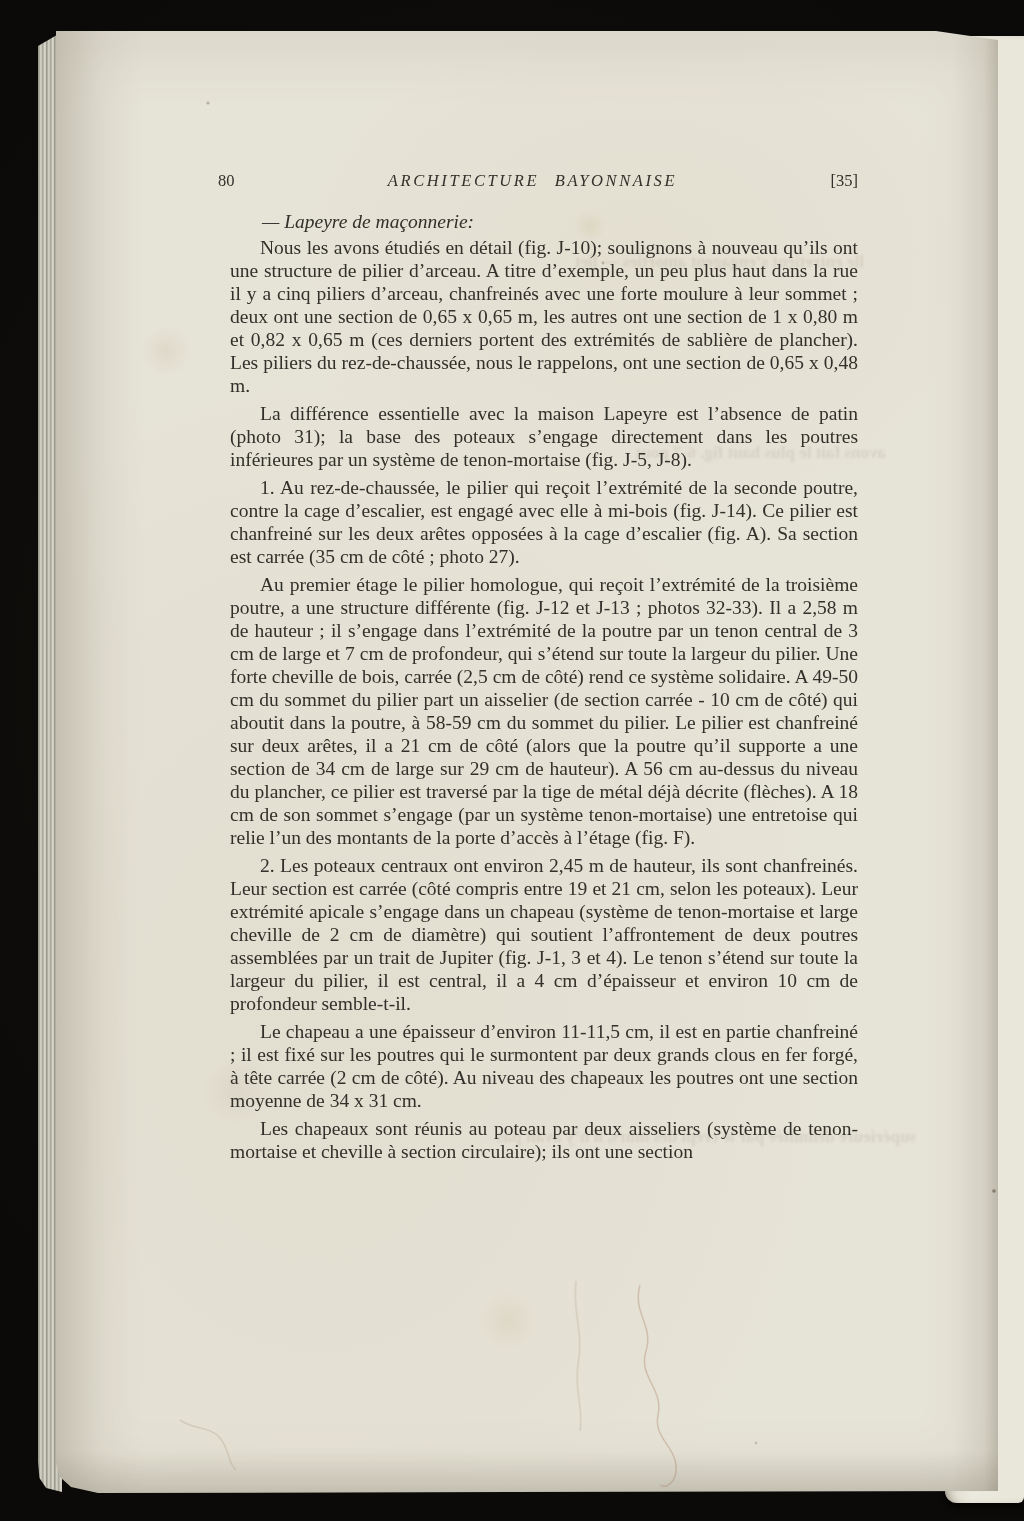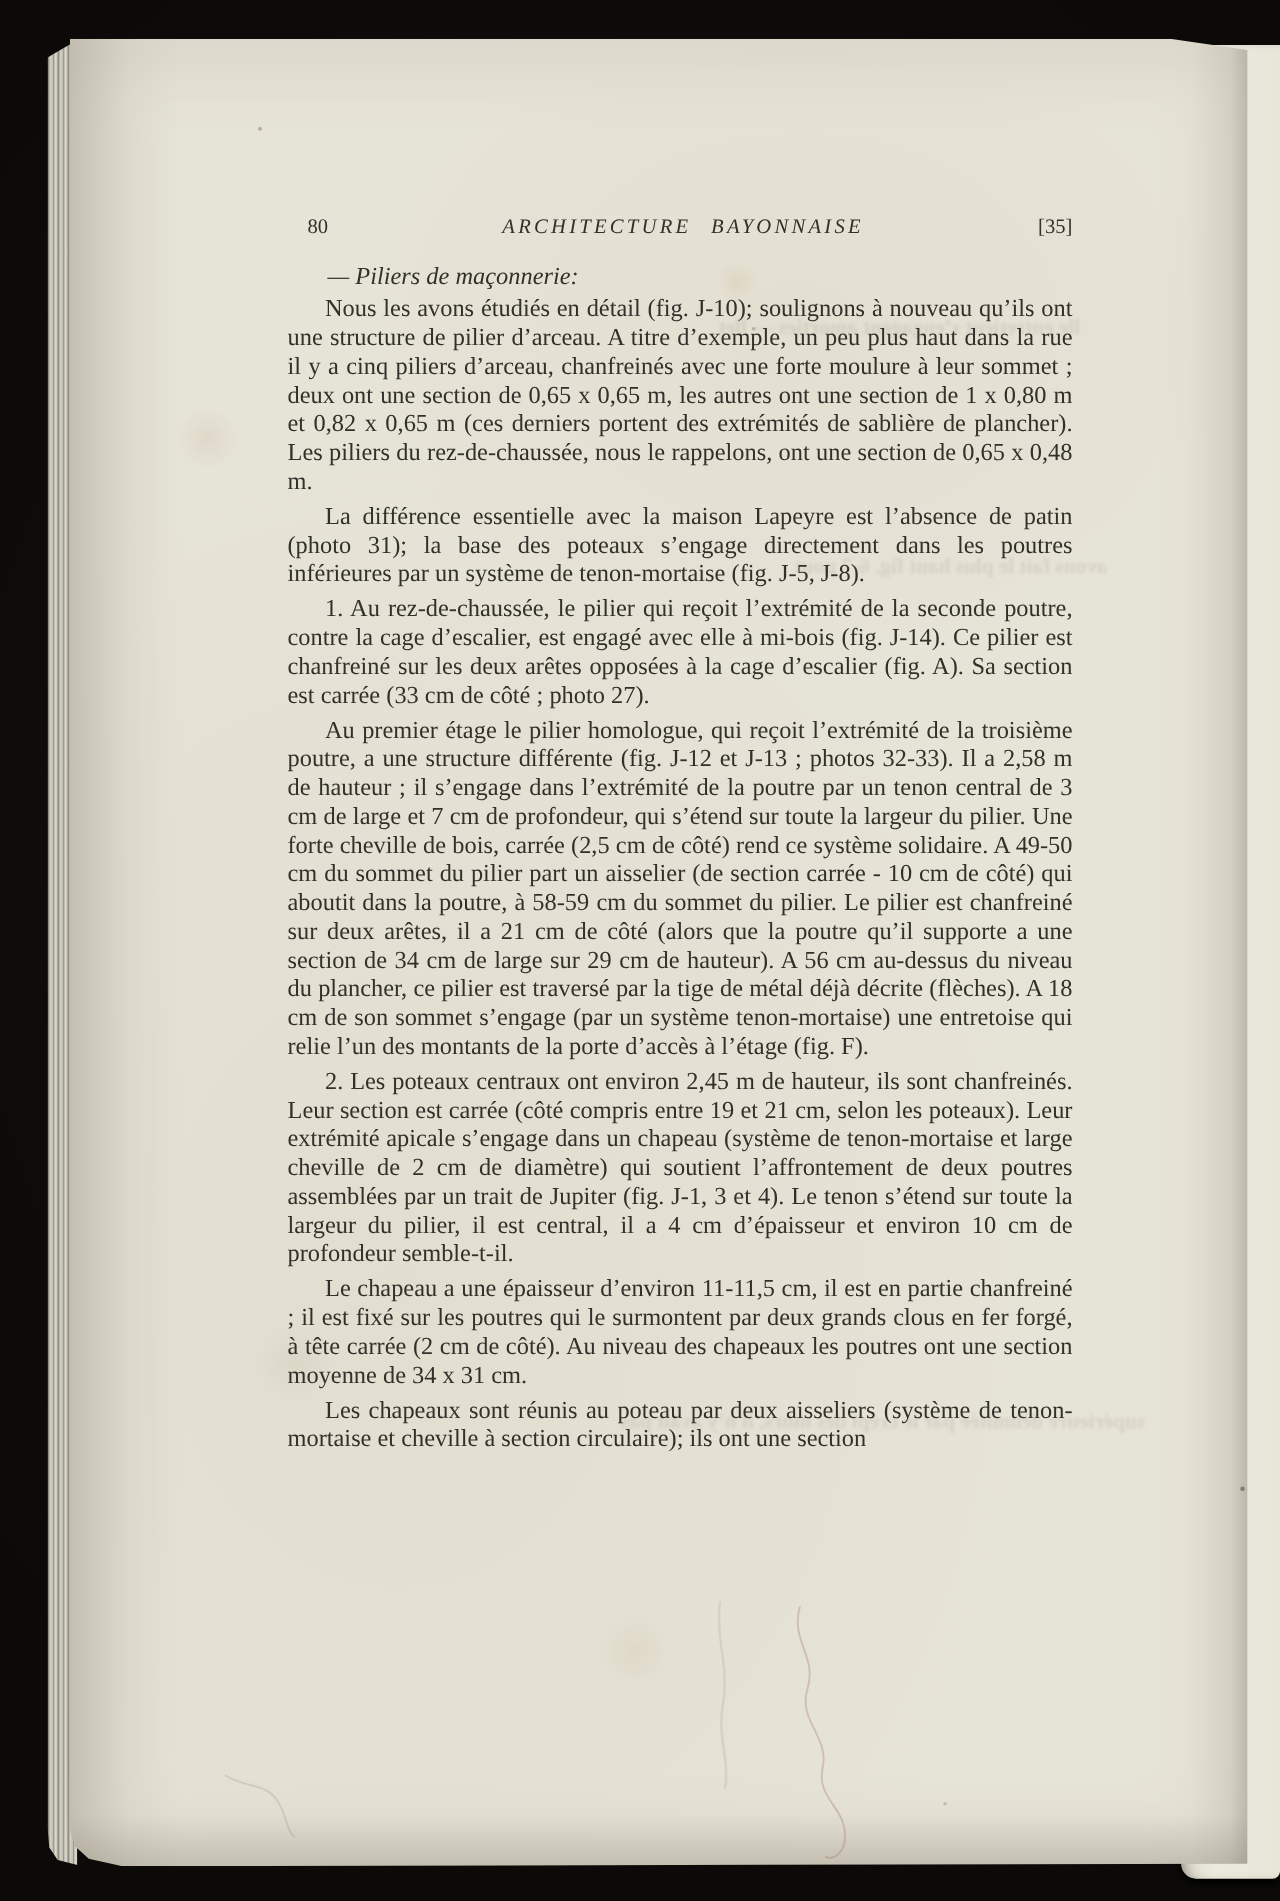--- a/index.html
+++ b/index.html
@@ -93,21 +93,20 @@
     line-height: 23px;
   }
 
   .page-header {
     display: flex;
     justify-content: space-between;
     align-items: center;
     font-size: 16.5px;
     line-height: 24px;
     margin-bottom: 17px;
-    margin-left: 28px;
   }
   .running-title { letter-spacing: 2.6px; word-spacing: 9px; font-style: italic; }
 
   .sec-hd {
     font-style: italic;
     text-indent: 44px;
     margin: 13px 0 3px 0;
   }
   .para {
     margin: 0 0 5px 12px;
@@ -143,25 +142,25 @@
     </svg>
 
     <div class="page-content">
 
       <div class="page-header">
         <span>80</span>
         <span class="running-title">ARCHITECTURE BAYONNAISE</span>
         <span>[35]</span>
       </div>
 
-      <p class="sec-hd">— Piliers de maçonnerie:</p>
+      <p class="sec-hd">— Lapeyre de maçonnerie:</p>
       <p class="para">Nous les avons étudiés en détail (fig. J-10); soulignons à nouveau qu’ils ont une structure de pilier d’arceau. A titre d’exemple, un peu plus haut dans la rue il y a cinq piliers d’arceau, chanfreinés avec une forte moulure à leur sommet ; deux ont une section de 0,65 x 0,65 m, les autres ont une section de 1 x 0,80 m et 0,82 x 0,65 m (ces derniers portent des extrémités de sablière de plancher). Les piliers du rez-de-chaussée, nous le rappelons, ont une section de 0,65 x 0,48 m.</p>
 
       <p class="para">La différence essentielle avec la maison Lapeyre est l’absence de patin (photo 31); la base des poteaux s’engage directement dans les poutres inférieures par un système de tenon-mortaise (fig. J-5, J-8).</p>
-      <p class="para">1. Au rez-de-chaussée, le pilier qui reçoit l’extrémité de la seconde poutre, contre la cage d’escalier, est engagé avec elle à mi-bois (fig. J-14). Ce pilier est chanfreiné sur les deux arêtes opposées à la cage d’escalier (fig. A). Sa section est carrée (33 cm de côté ; photo 27).</p>
+      <p class="para">1. Au rez-de-chaussée, le pilier qui reçoit l’extrémité de la seconde poutre, contre la cage d’escalier, est engagé avec elle à mi-bois (fig. J-14). Ce pilier est chanfreiné sur les deux arêtes opposées à la cage d’escalier (fig. A). Sa section est carrée (35 cm de côté ; photo 27).</p>
       <p class="para">Au premier étage le pilier homologue, qui reçoit l’extrémité de la troisième poutre, a une structure différente (fig. J-12 et J-13 ; photos 32-33). Il a 2,58 m de hauteur ; il s’engage dans l’extrémité de la poutre par un tenon central de 3 cm de large et 7 cm de profondeur, qui s’étend sur toute la largeur du pilier. Une forte cheville de bois, carrée (2,5 cm de côté) rend ce système solidaire. A 49-50 cm du sommet du pilier part un aisselier (de section carrée - 10 cm de côté) qui aboutit dans la poutre, à 58-59 cm du sommet du pilier. Le pilier est chanfreiné sur deux arêtes, il a 21 cm de côté (alors que la poutre qu’il supporte a une section de 34 cm de large sur 29 cm de hauteur). A 56 cm au-dessus du niveau du plancher, ce pilier est traversé par la tige de métal déjà décrite (flèches). A 18 cm de son sommet s’engage (par un système tenon-mortaise) une entretoise qui relie l’un des montants de la porte d’accès à l’étage (fig. F).</p>
       <p class="para">2. Les poteaux centraux ont environ 2,45 m de hauteur, ils sont chanfreinés. Leur section est carrée (côté compris entre 19 et 21 cm, selon les poteaux). Leur extrémité apicale s’engage dans un chapeau (système de tenon-mortaise et large cheville de 2 cm de diamètre) qui soutient l’affrontement de deux poutres assemblées par un trait de Jupiter (fig. J-1, 3 et 4). Le tenon s’étend sur toute la largeur du pilier, il est central, il a 4 cm d’épaisseur et environ 10 cm de profondeur semble-t-il.</p>
       <p class="para">Le chapeau a une épaisseur d’environ 11-11,5 cm, il est en partie chanfreiné ; il est fixé sur les poutres qui le surmontent par deux grands clous en fer forgé, à tête carrée (2 cm de côté). Au niveau des chapeaux les poutres ont une section moyenne de 34 x 31 cm.</p>
       <p class="para">Les chapeaux sont réunis au poteau par deux aisseliers (système de tenon-mortaise et cheville à section circulaire); ils ont une section</p>
 
     </div>
   </div>
 
 </div>
 

